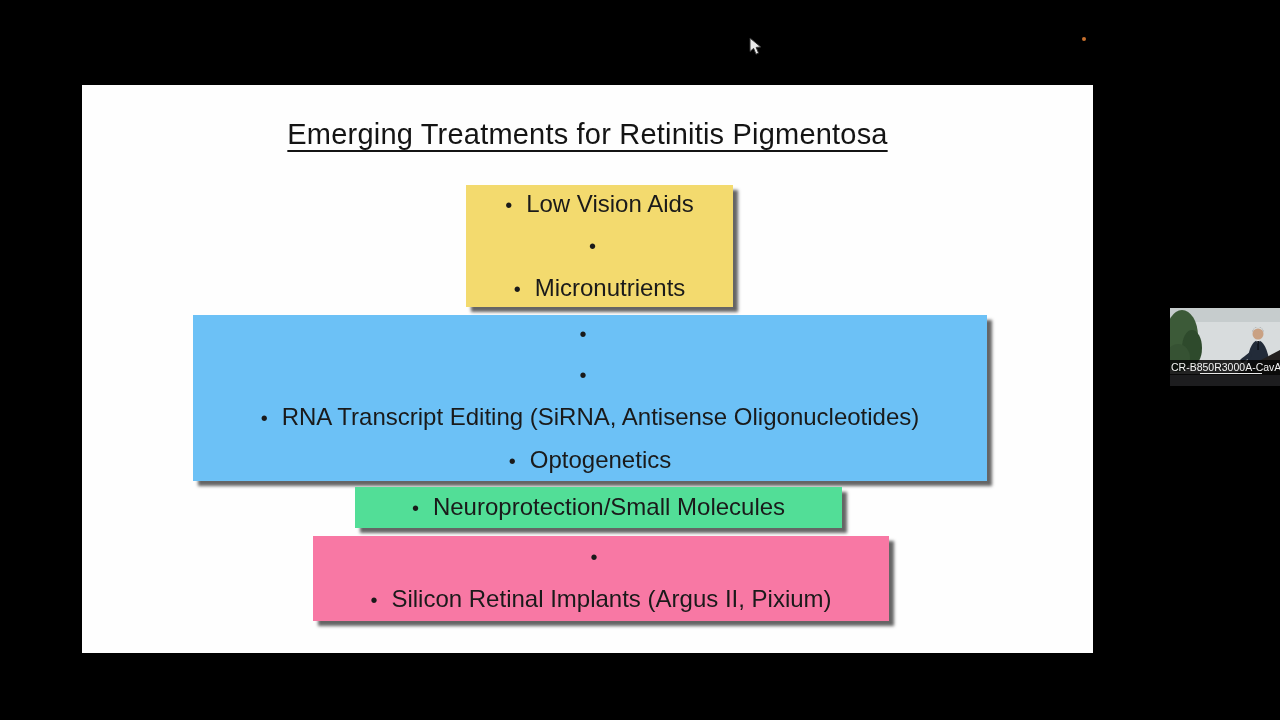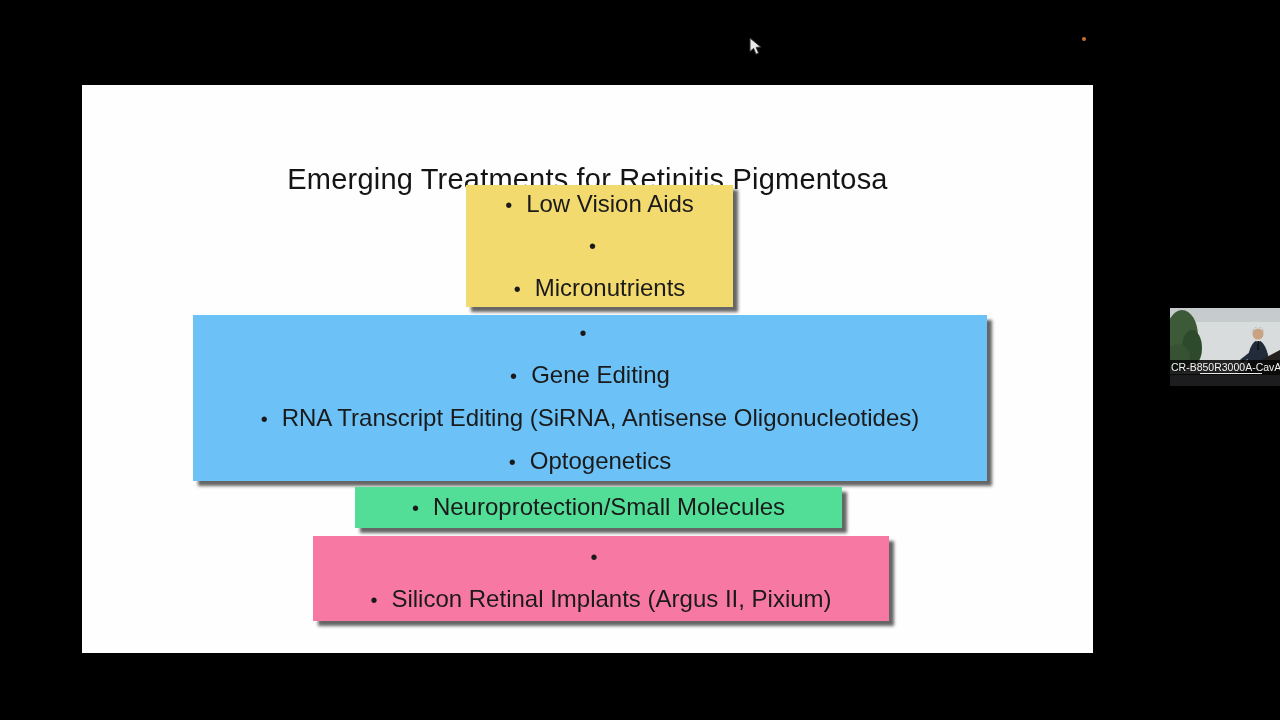--- a/index.html
+++ b/index.html
@@ -7,23 +7,22 @@
     position:relative;width:1280px;height:720px;background:#000;overflow:hidden;
     font-family:"Liberation Sans",sans-serif;
   }
   .slide{
     position:absolute;left:82px;top:85px;width:1011px;height:568px;
     background:#fefefe;
   }
   .slide-title{
     position:absolute;left:0;top:33px;width:100%;
     text-align:center;font-size:29px;font-weight:400;color:#141414;
-    text-decoration-thickness:2px;text-underline-offset:6px;
+    text-decoration:underline;text-decoration-thickness:2px;text-underline-offset:6px;
     letter-spacing:0.2px;
-    margin-top:45px;
   }
   .box{
     position:absolute;display:flex;flex-direction:column;justify-content:center;
     align-items:center;box-shadow:5px 5px 3px rgba(62,62,62,0.8);
   }
   .box .line{
     display:flex;align-items:baseline;justify-content:center;
     font-size:24px;line-height:41px;color:#1a1a1a;white-space:nowrap;
   }
   .box .bullet{margin-right:14px;font-size:20px;}
@@ -61,21 +60,20 @@
         <span>Micronutrients</span>
       </div>
     </div>
 
     <div class="box box-blue" style="background-color: rgb(108, 193, 246);">
       <div class="line">
         <span class="bullet">•</span>
       </div>
       <div class="line">
         <span class="bullet">•</span>
-        <span>Gene Editing</span>
       </div>
       <div class="line">
         <span class="bullet">•</span>
         <span>RNA Transcript Editing (SiRNA, Antisense Oligonucleotides)</span>
       </div>
       <div class="line">
         <span class="bullet">•</span>
         <span>Optogenetics</span>
       </div>
     </div>

